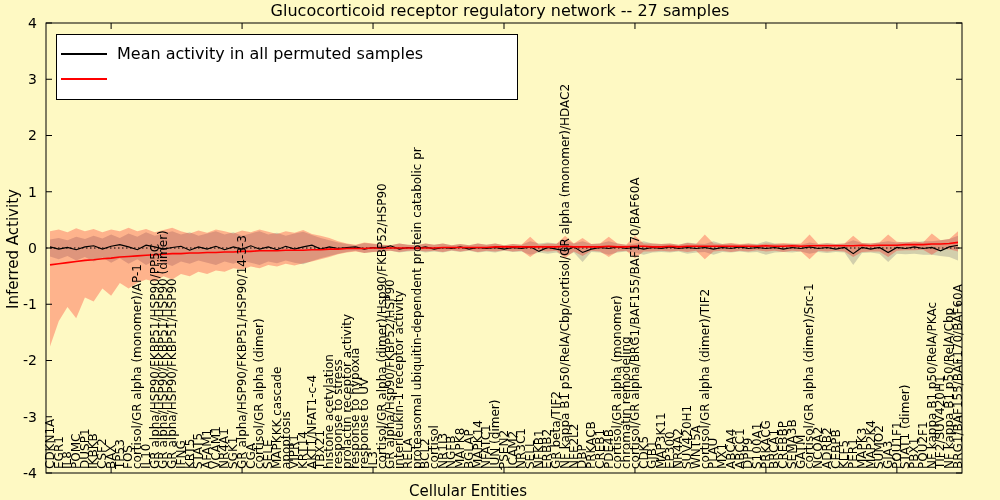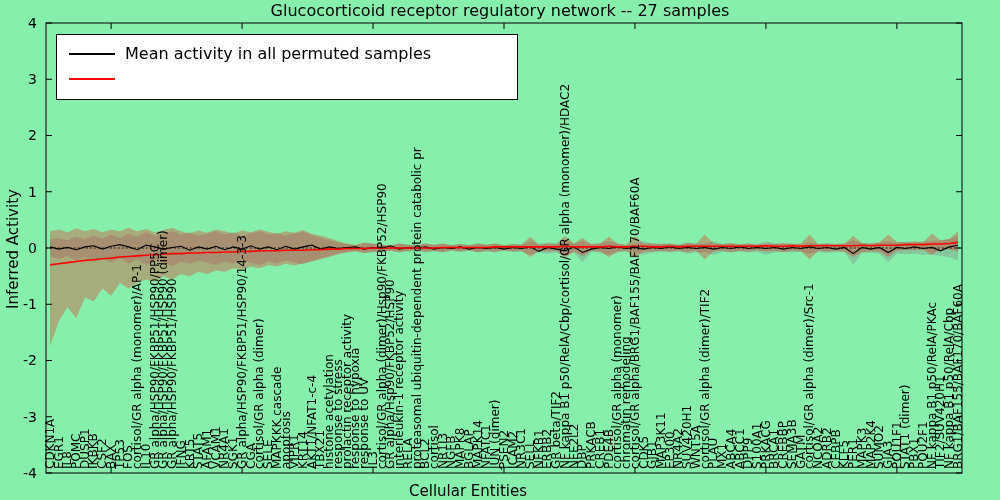--- a/index.html
+++ b/index.html
@@ -1,26 +1,26 @@
 <!DOCTYPE html>
 <html><head>
 <meta charset="utf-8">
 <style>
   html,body{margin:0;padding:0;background:#ffffff;}
-  .figure{position:relative;width:1000px;height:500px;background:#86efac;
+  .figure{position:relative;width:1000px;height:500px;background:#fef9c3;
           font-family:"DejaVu Sans","Liberation Sans",sans-serif;overflow:hidden;}
   .title{position:absolute;top:1px;left:0;width:1000px;text-align:center;
          font-size:16px;color:#000;}
   .ylabel{position:absolute;left:-52px;top:240px;width:130px;text-align:center;
           transform:rotate(-90deg);font-size:15px;color:#000;}
   .xlabel{position:absolute;bottom:0px;left:0;width:936px;text-align:center;
           font-size:15px;color:#000;}
   svg{position:absolute;left:0;top:0;}
   .legend{position:absolute;left:56px;top:34px;width:462px;background:#fff;
-          border:1px solid #000;padding:6px 10px 8px 8px;box-sizing:border-box;}
+          border:1px solid #000;padding:6px 10px 8px 0;box-sizing:border-box;}
   .legend-row{display:flex;align-items:center;height:25px;}
   .swatch{display:inline-block;width:46px;height:0px;border-top:2px solid #000;
           margin:0 10px 0 4px;flex:none;}
   .legend-label{font-size:16px;color:#000;white-space:nowrap;}
 </style>
 </head>
 <body>
 
 <div class="figure">
   <div class="title">Glucocorticoid receptor regulatory network -- 27 samples</div>

